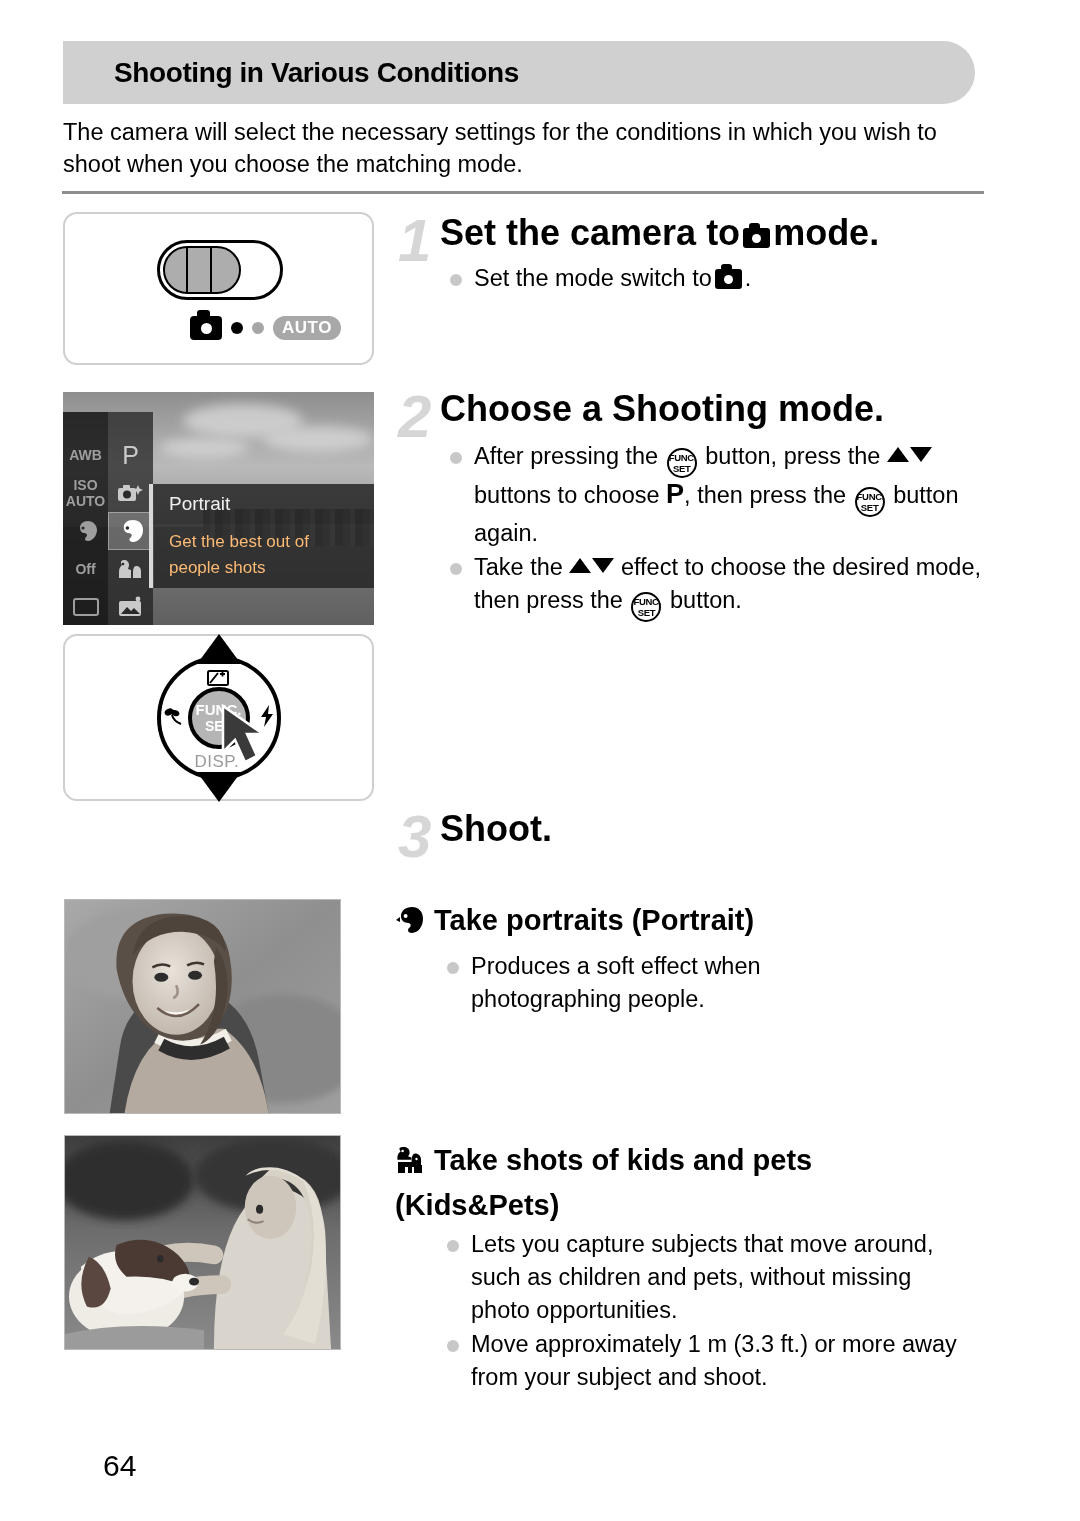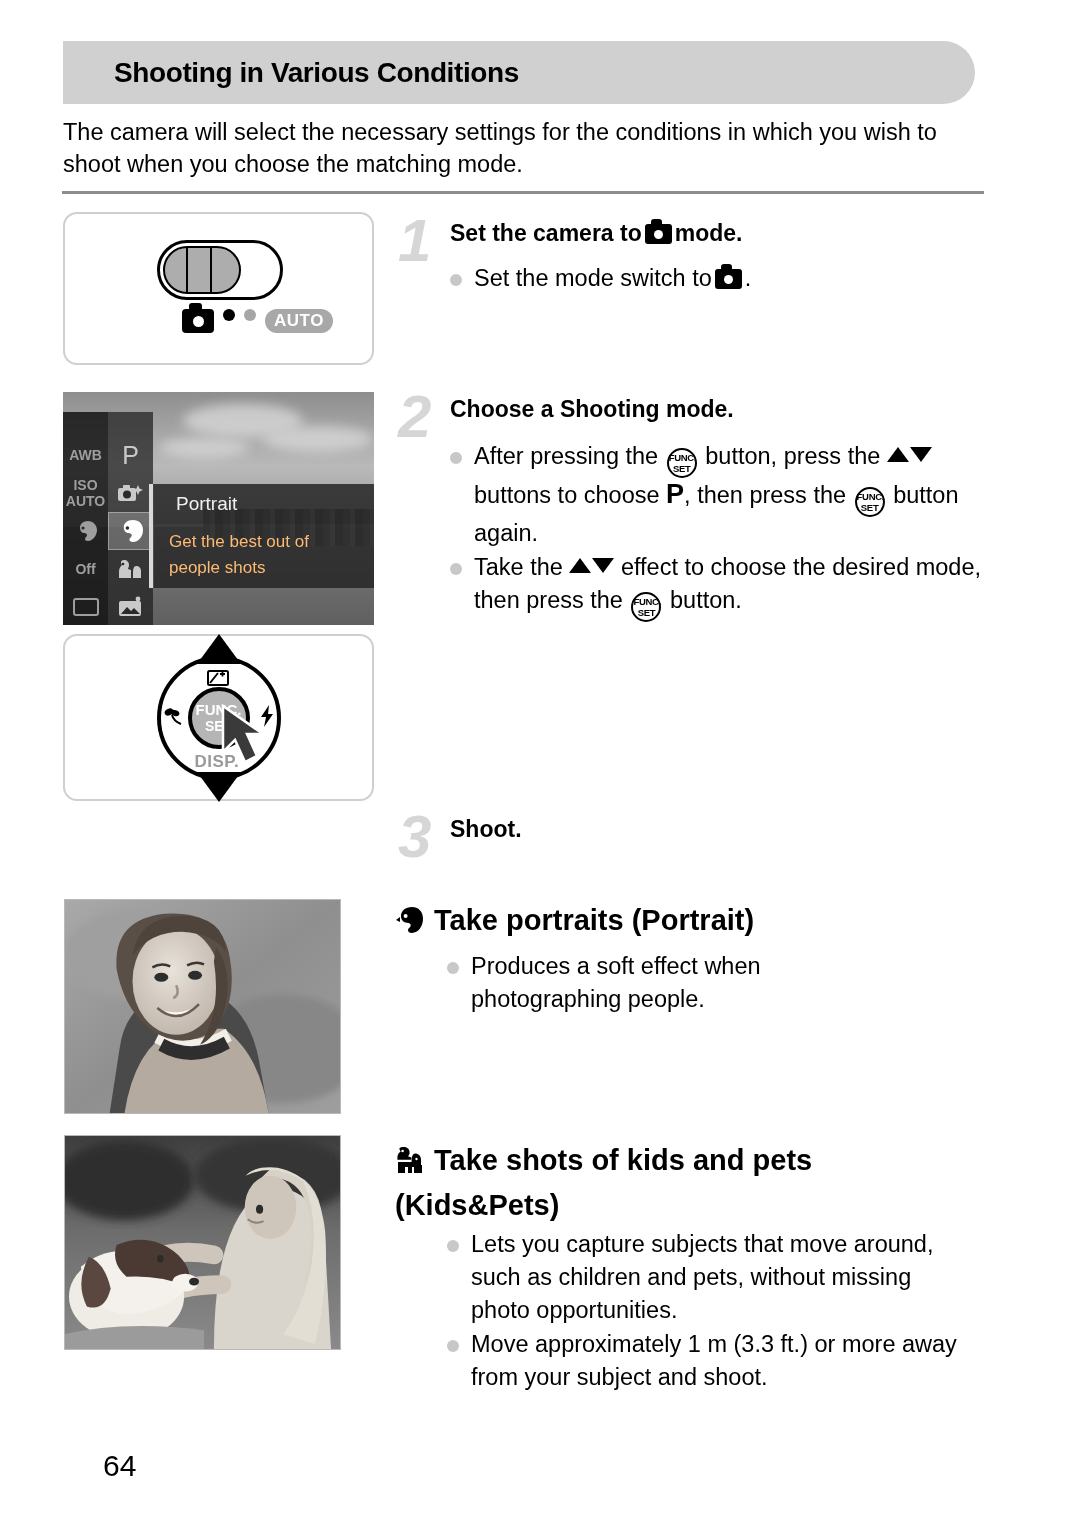--- a/index.html
+++ b/index.html
@@ -96,26 +96,26 @@
     top: 0;
     width: 0;
     height: 100%;
     border-left: 2.5px solid #000;
   }
   .ms-knob i.a { left: 21px; }
   .ms-knob i.b { left: 45px; }
 
   .ms-labels {
     position: absolute;
-    left: 92px;
+    left: 100px;
     top: 95px;
     width: 160px;
     height: 38px;
     display: flex;
-    align-items: flex-start;
+    align-items: center;
     gap: 9px;
     padding-left: 25px;
   }
   .cam-icon {
     position: relative;
     width: 32px;
     height: 24px;
     background: #000;
     border-radius: 4px;
     flex: none;
@@ -194,21 +194,21 @@
   }
   .lcd-colR .lcd-cell { color: #c9c9c9; }
   .lcd-cell.sel {
     background: rgba(215,215,215,0.30);
     color: #ffffff;
     box-shadow: inset 0 0 0 1px rgba(255,255,255,.35);
   }
   .lcd-caption {
     position: absolute; left: 90px; top: 92px; width: 221px; height: 40px;
     background: rgba(25,25,25,0.78);
-    color: #f0f0f0; font-size: 19px; line-height: 40px; padding-left: 23px;
+    color: #f0f0f0; font-size: 19px; line-height: 40px; padding-left: 16px;
     box-sizing: border-box;
   }
   .lcd-desc {
     position: absolute; left: 90px; top: 132px; width: 221px; height: 64px;
     background: rgba(25,25,25,0.72);
     color: #fdba74; font-size: 17px; line-height: 26px; padding: 5px 0 0 16px;
     box-sizing: border-box;
   }
   .lcd-scroll {
     position: absolute; left: 86px; top: 92px; width: 5px; height: 104px;
@@ -228,21 +228,21 @@
     display: flex; flex-direction: column; align-items: center; justify-content: center;
     color: #fff; font-weight: bold; line-height: 16px;
   }
   .dial-center span:first-child { font-size: 15px; }
   .dial-center span:last-child  { font-size: 14px; }
   .tri {
     position: absolute; width: 0; height: 0;
   }
   .tri.up    { left: 62px; top: 0px;   border-left: 22px solid transparent; border-right: 22px solid transparent; border-bottom: 30px solid #000; }
   .tri.down  { left: 62px; top: 138px; border-left: 22px solid transparent; border-right: 22px solid transparent; border-top: 30px solid #000; }
-  .dial-lbl { position: absolute; color: #000; font-weight: bold; }
+  .dial-lbl { position: absolute; color: #000; font-weight: normal; }
   .dial-lbl.exp   { left: 72px; top: 34px;  font-size: 18px; }
   .dial-lbl.macro { left: 26px; top: 72px;  font-size: 20px; }
   .dial-lbl.flash { left: 124px; top: 70px; font-size: 22px; }
   .dial-lbl.disp  { left: 60px; top: 118px; font-size: 17px; color: #9a9a9a; letter-spacing: .5px; }
   .cursor-hand { position: absolute; left: 84px; top: 70px; }
 
   
   .photo {
     position: absolute;
     border: 1px solid #b9b9b9;
@@ -259,23 +259,23 @@
     position: absolute;
     left: 0; top: 0;
     font-size: 60px;
     font-weight: bold;
     font-style: italic;
     color: #d6d6d6;
     line-height: 58px;
   }
   .step-title {
     position: absolute;
-    left: 52px;
+    left: 42px;
     top: 2px;
-    font-size: 23px;
+    font-size: 36px;
     font-weight: bold;
     line-height: 38px;
     white-space: nowrap;
   }
   .bullets { position: absolute; left: 48px; }
   .bullet {
     position: relative;
     padding-left: 28px;
     font-size: 23.5px;
     line-height: 33px;

